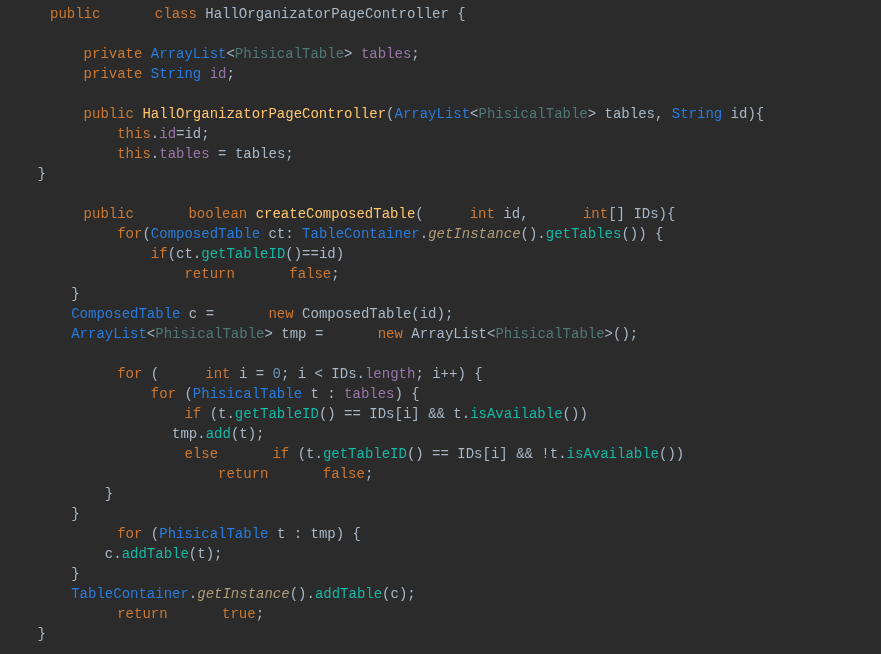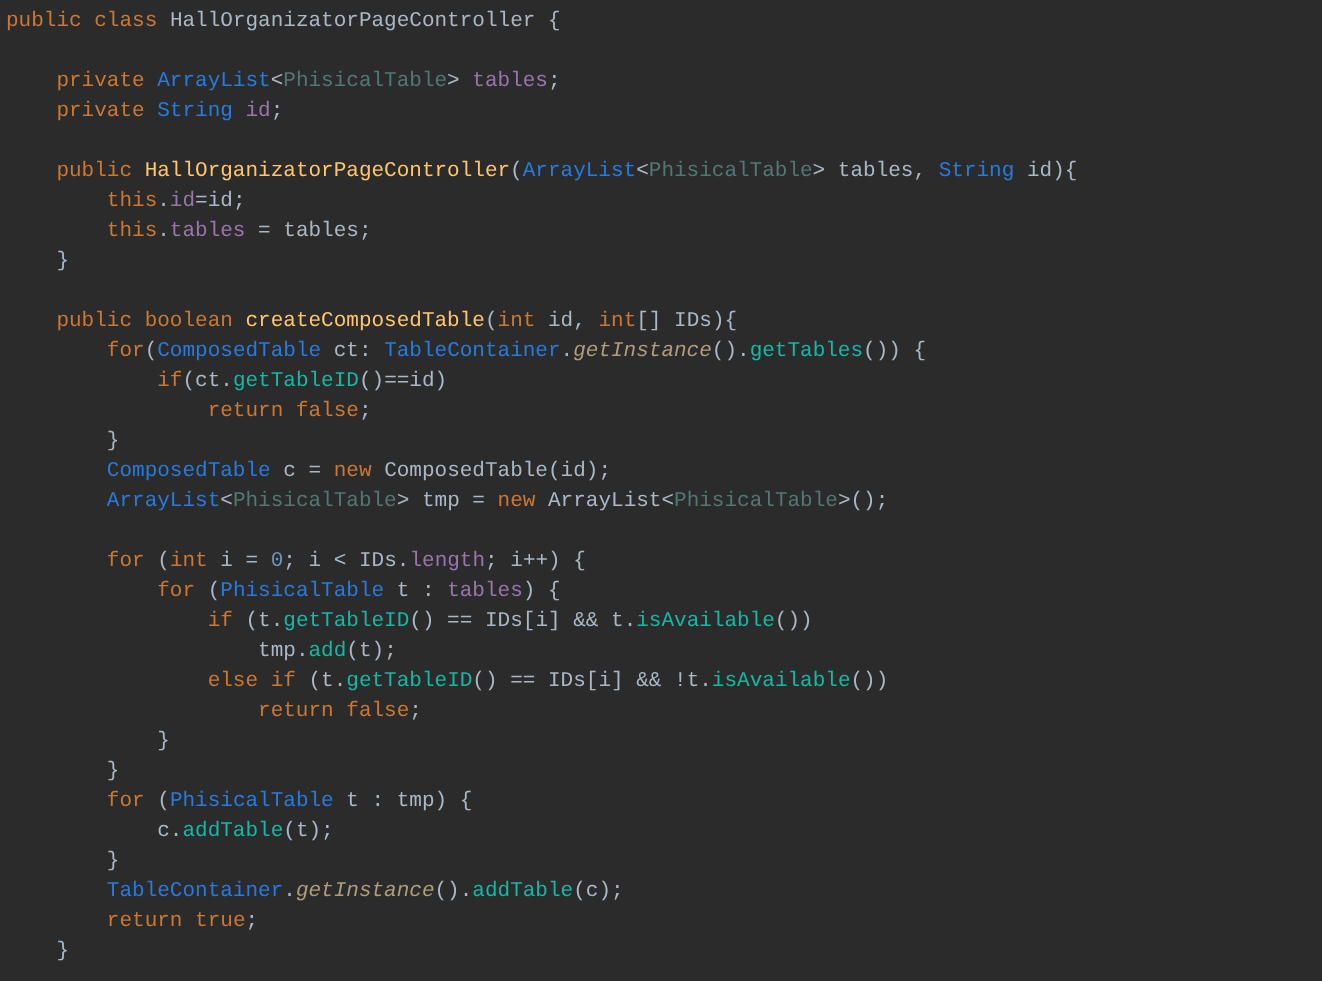--- a/index.html
+++ b/index.html
@@ -11,21 +11,21 @@
     line-height: 20px;
     color: #a9b7c6;
     overflow: hidden;
     width: 881px;
     height: 654px;
   }
   .editor {
     padding: 4px 0 0 4px;
     white-space: pre;
   }
-  .kw { color: #cc7832; }
+  .kw { color: #cc7832; margin-left: 46px; }
   .type { color: #287bde; }
   .typegen { color: #507874; }
   .typename { color: #a9b7c6; }
   .method-def { color: #ffc66d; }
   .method-call { color: #14b8a6; }
   .method-italic { color: #b09d79; font-style: italic; }
   .field { color: #9876aa; }
   .num { color: #6897bb; }
   .punct { color: #a9b7c6; }
   .var { color: #a9b7c6; }

